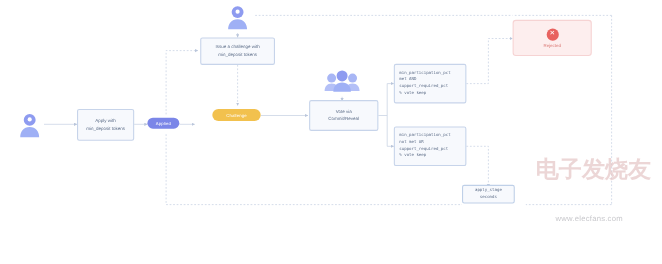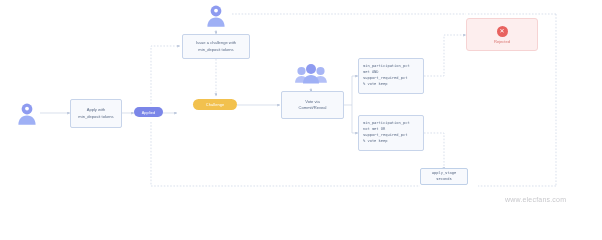--- a/index.html
+++ b/index.html
@@ -258,15 +258,16 @@
   <div class="node rejected-wrap" style="left:466px; top:18px; width:72px; height:33px;">
     <div class="rej-circle">✕</div>
     <div class="rej-label">Rejected</div>
   </div>
 
   <div class="node chipcode" style="left:420px; top:168px; width:48px; height:17px;">
     <span class="ln">apply_stage</span>
     <span class="ln">seconds</span>
   </div>
 
+  <div class="wm-cn" style="left:487px; top:140px; font-size:21px;">电子发烧友</div>
   <div class="wm-url" style="left:505px; top:196px; font-size:7px;">www.elecfans.com</div>
 
 </div>
 
 </body></html>

